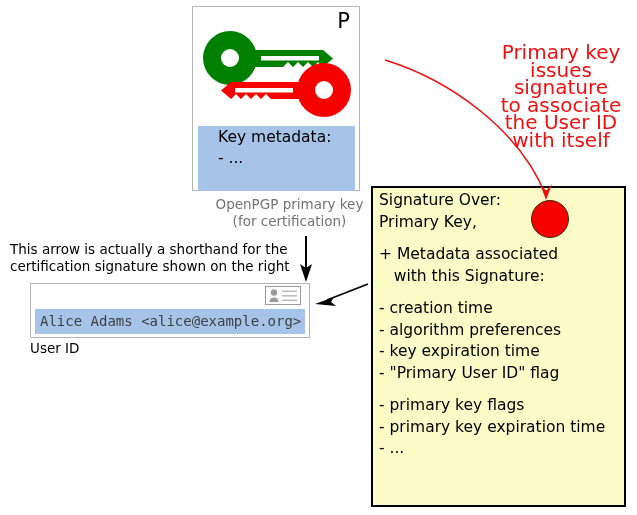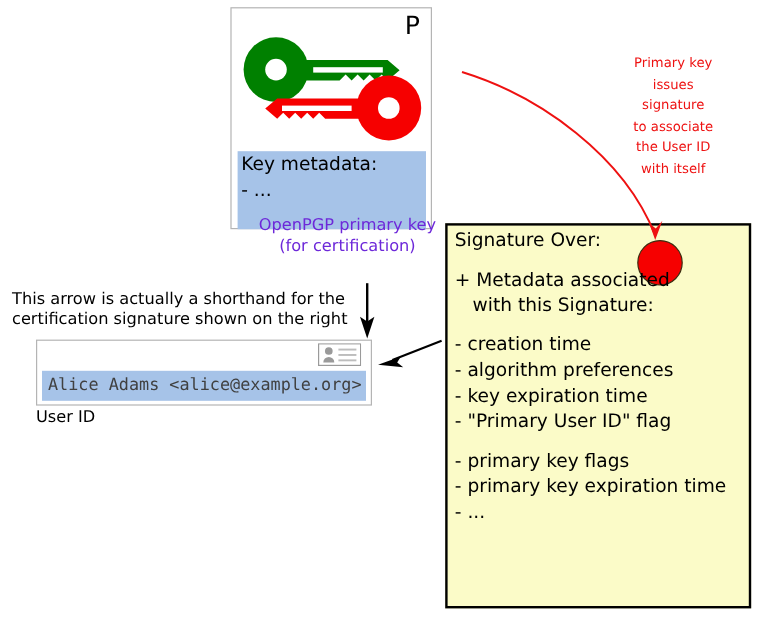--- a/index.html
+++ b/index.html
@@ -52,43 +52,43 @@
     position: absolute;
     left: 5px;
     top: 119px;
     width: 157px;
     height: 65px;
     background: #a6c3e8;
   }
   #key-metadata-band .meta-line {
     font-size: 15.5px;
     line-height: 21px;
-    padding-left: 3px;
+    padding-left: 20px;
     color: #000;
     white-space: nowrap;
   }
   #key-metadata-band .meta-line:first-child { padding-top: 1px; }
 
   #primary-key-caption {
     left: 202px;
-    top: 180px;
+    top: 196px;
     width: 175px;
     font-size: 13.5px;
     line-height: 17px;
     text-align: center;
-    color: #6d28d9;
+    color: #737373;
   }
 
   
   #red-annotation {
     left: 497px;
     top: 44px;
     width: 128px;
     text-align: center;
-    font-size: 11px;
+    font-size: 20px;
     line-height: 17.5px;
     color: #ee1111;
   }
 
   
   #signature-box {
     left: 371px;
     top: 186px;
     width: 255px;
     height: 321px;
@@ -222,20 +222,21 @@
     <div>signature</div>
     <div>to associate</div>
     <div>the User ID</div>
     <div>with itself</div>
   </div>
 
   <div class="abs" id="signature-box">
     <div id="signature-red-dot"></div>
     <div id="signature-lines">
       <div class="sig-line">Signature Over:</div>
+      <div class="sig-line">Primary Key,</div>
       <div class="sig-line blank">&nbsp;</div>
       <div class="sig-line">+ Metadata associated</div>
       <div class="sig-line">   with this Signature:</div>
       <div class="sig-line blank">&nbsp;</div>
       <div class="sig-line">- creation time</div>
       <div class="sig-line">- algorithm preferences</div>
       <div class="sig-line">- key expiration time</div>
       <div class="sig-line">- "Primary User ID" flag</div>
       <div class="sig-line blank">&nbsp;</div>
       <div class="sig-line">- primary key flags</div>

